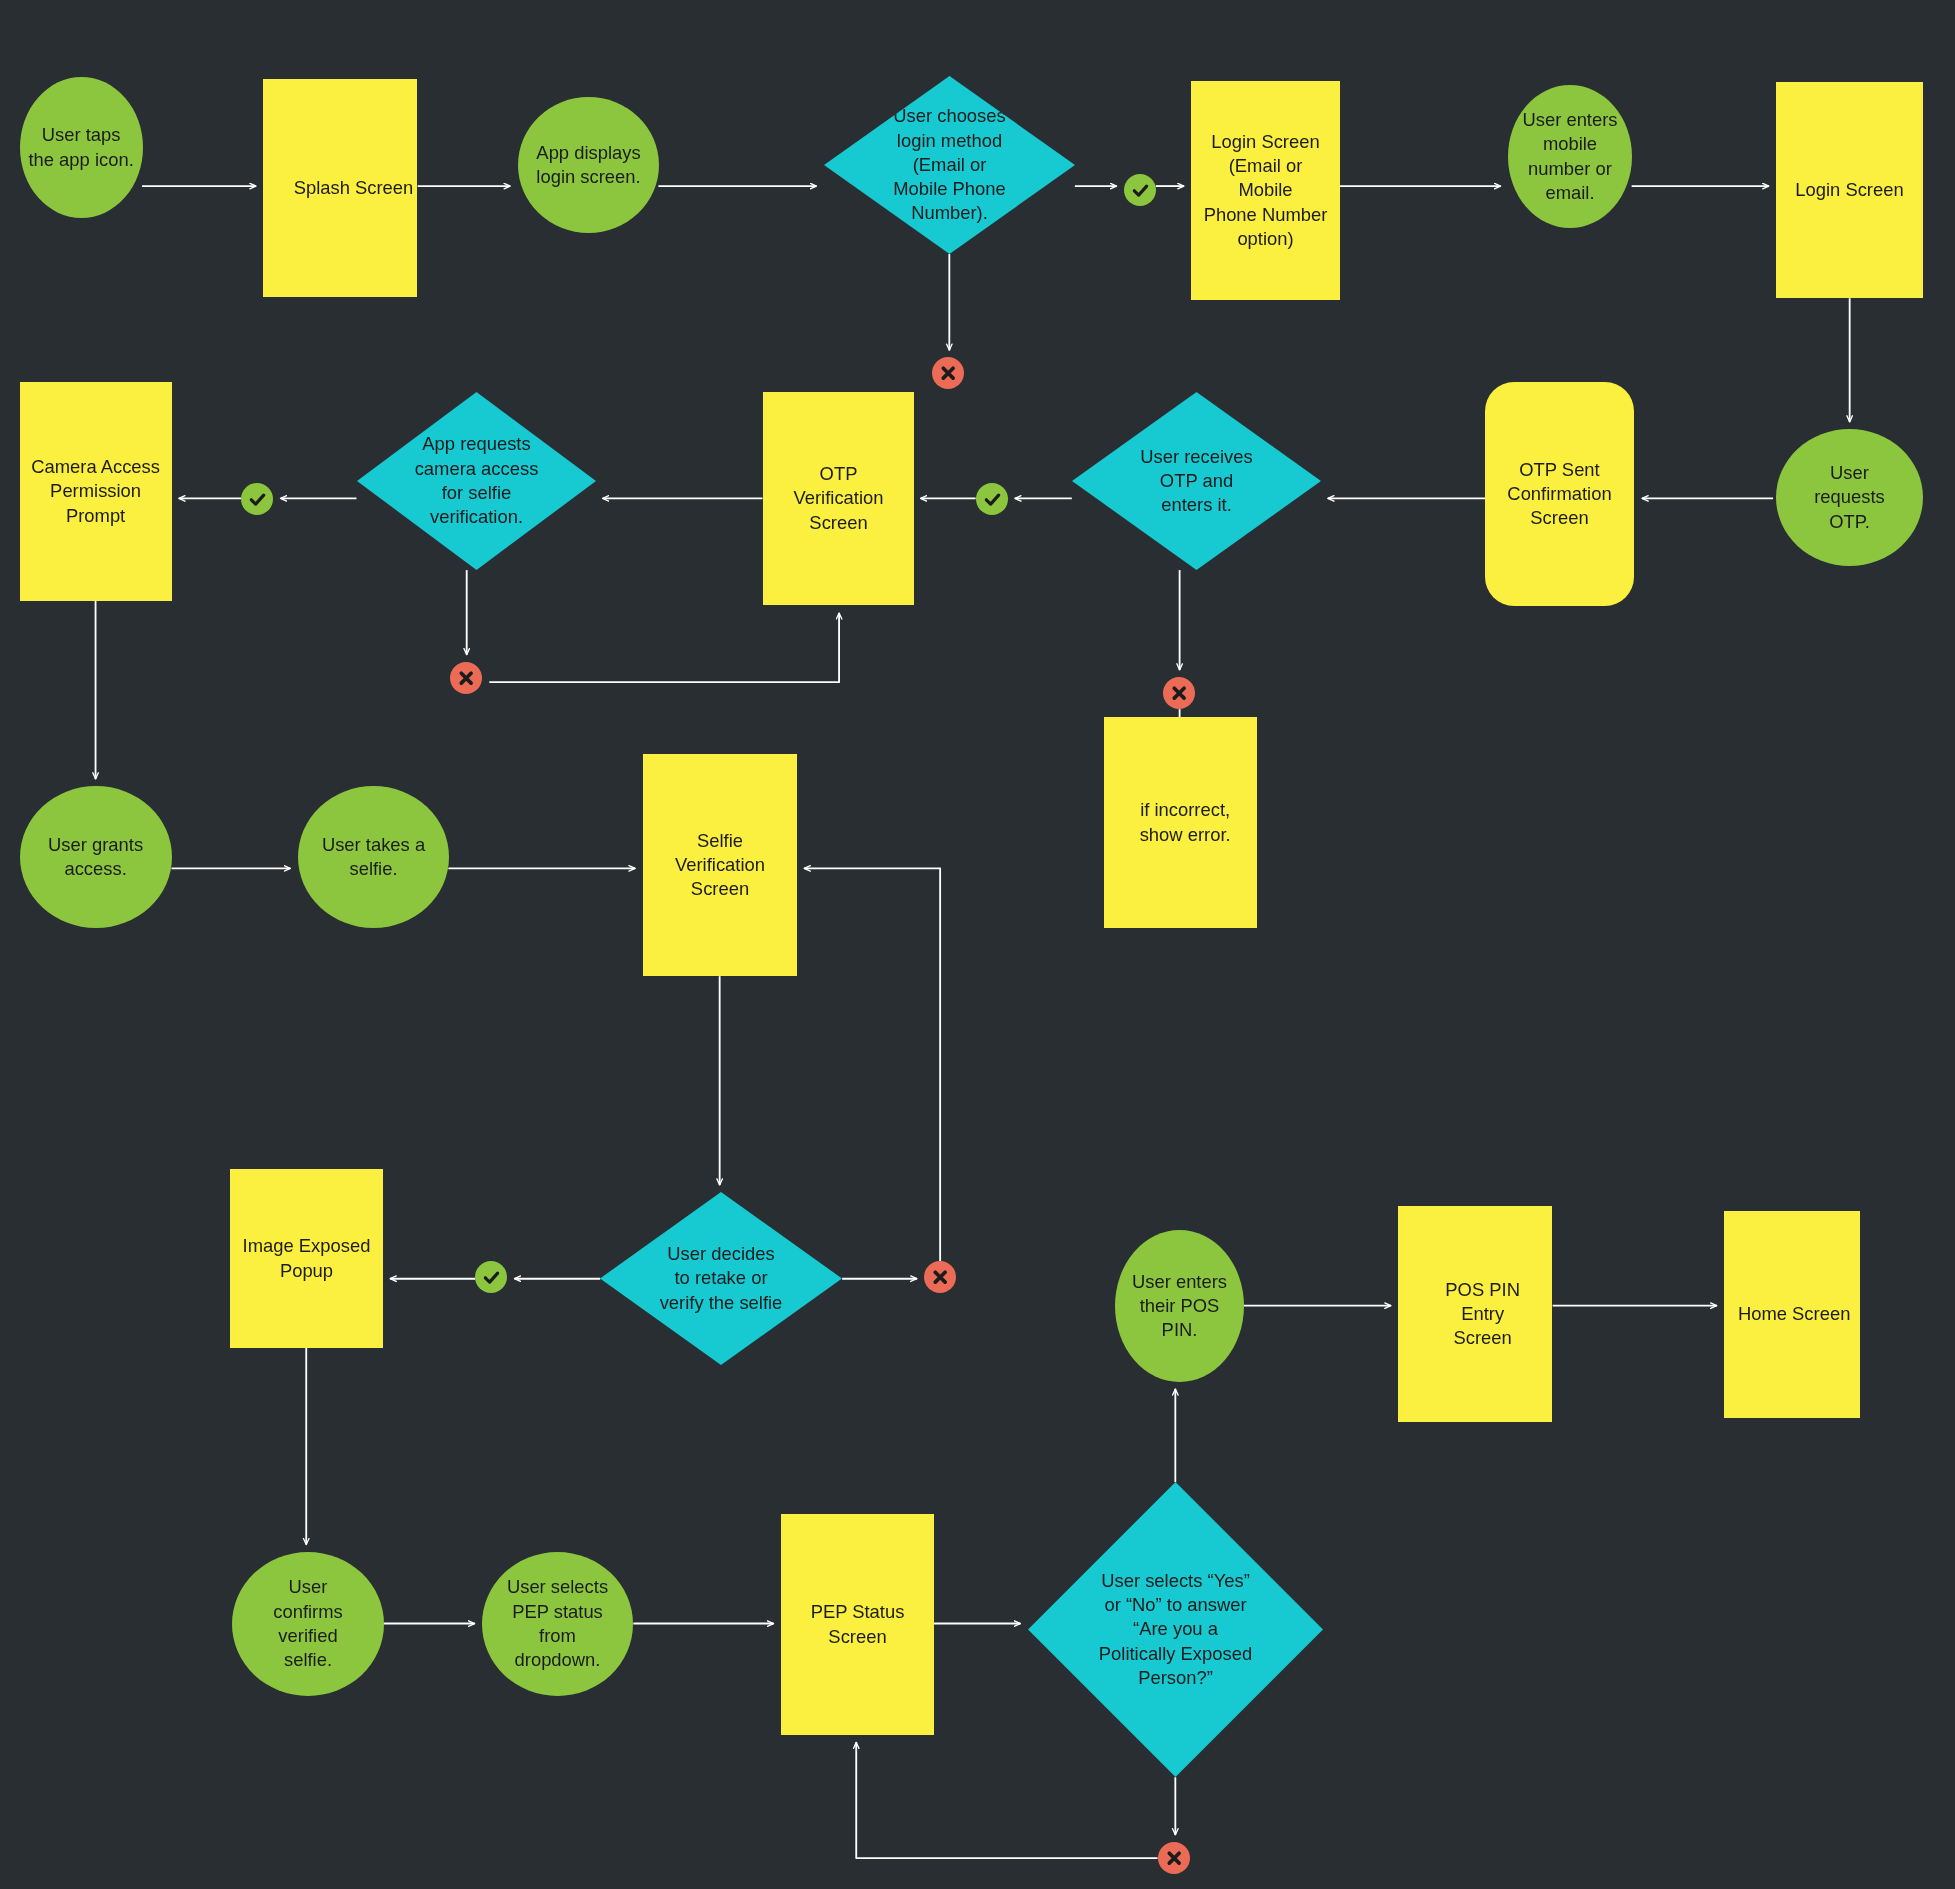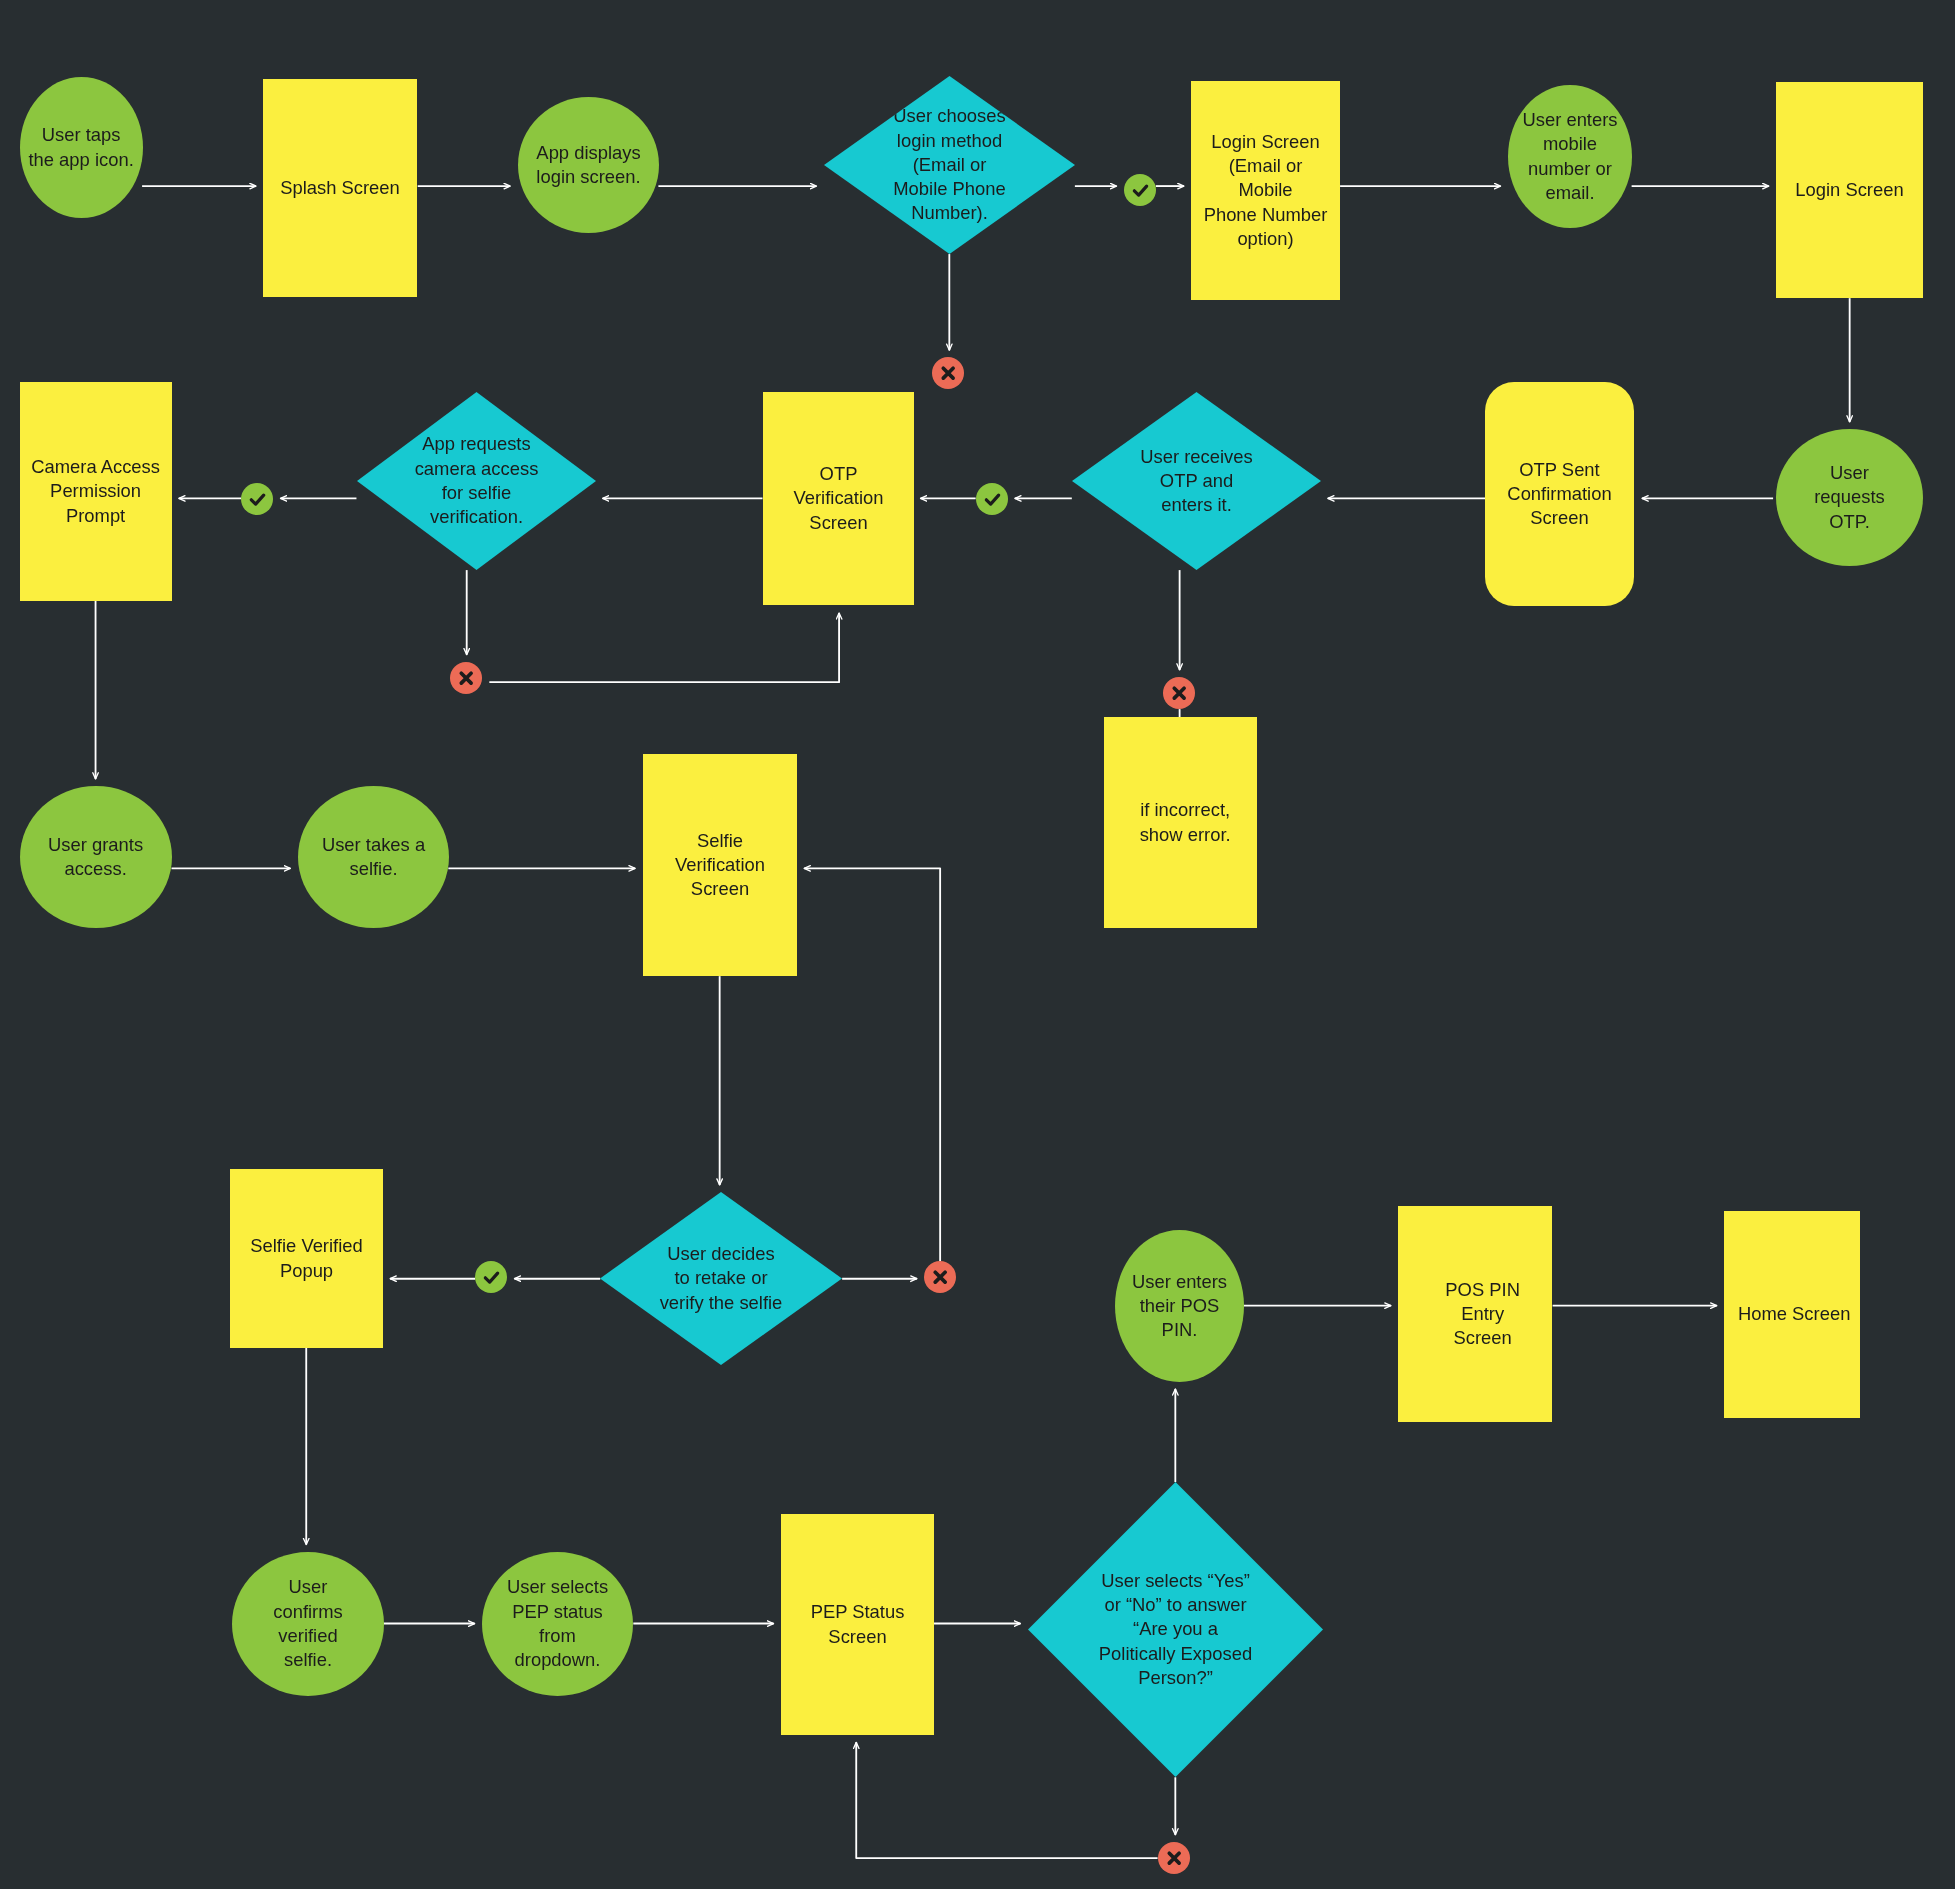--- a/index.html
+++ b/index.html
@@ -117,21 +117,21 @@
         <path d="M 1919,2341 L 1919,2189" fill="none" stroke="#ffffff" stroke-width="3" stroke-linejoin="round" stroke-linecap="butt" marker-end="url(#arrowhead)"></path>
         <path d="M 2030,2053 L 2271,2053" fill="none" stroke="#ffffff" stroke-width="3" stroke-linejoin="round" stroke-linecap="butt" marker-end="url(#arrowhead)"></path>
         <path d="M 2535,2053 L 2803,2053" fill="none" stroke="#ffffff" stroke-width="3" stroke-linejoin="round" stroke-linecap="butt" marker-end="url(#arrowhead)"></path>
       </g>
   </svg>
   <div id="node-layer">
       <div class="node terminal" style="left: 19.6px; top: 29px; width: 123px; height: 141px;">
         <span class="label">User taps
 the app icon.</span>
       </div>
-      <div class="node process" style="left: 263px; top: 31px; width: 154px; height: 218px;">
+      <div class="node process" style="left: 263px; top: 31px; width: 154px; height: 218px; justify-content: flex-end;">
         <span class="label">Splash Screen</span>
       </div>
       <div class="node terminal" style="left: 518px; top: 49px; width: 141px; height: 136px;">
         <span class="label">App displays
 login screen.</span>
       </div>
       <div class="node decision" style="left: 824px; top: 28px; width: 251px; height: 178px;">
         <span class="label">User chooses
 login method
 (Email or
@@ -199,21 +199,21 @@
       <div class="node process" style="left: 1104px; top: 669px; width: 153px; height: 211px; padding-left: 13px;">
         <span class="label">if incorrect,
 show error.</span>
       </div>
       <div class="node decision" style="left: 600px; top: 1144px; width: 242px; height: 173px;">
         <span class="label">User decides
 to retake or
 verify the selfie</span>
       </div>
       <div class="node process" style="left: 230px; top: 1121px; width: 153px; height: 179px;">
-        <span class="label">Selfie Verified
+        <span class="label">Image Exposed
 Popup</span>
       </div>
       <div class="node terminal" style="left: 1115px; top: 1182px; width: 129px; height: 152px;">
         <span class="label">User enters
 their POS
 PIN.</span>
       </div>
       <div class="node process" style="left: 1398px; top: 1158px; width: 154px; height: 216px; padding-left: 19px;">
         <span class="label">POS PIN Entry
 Screen</span>

